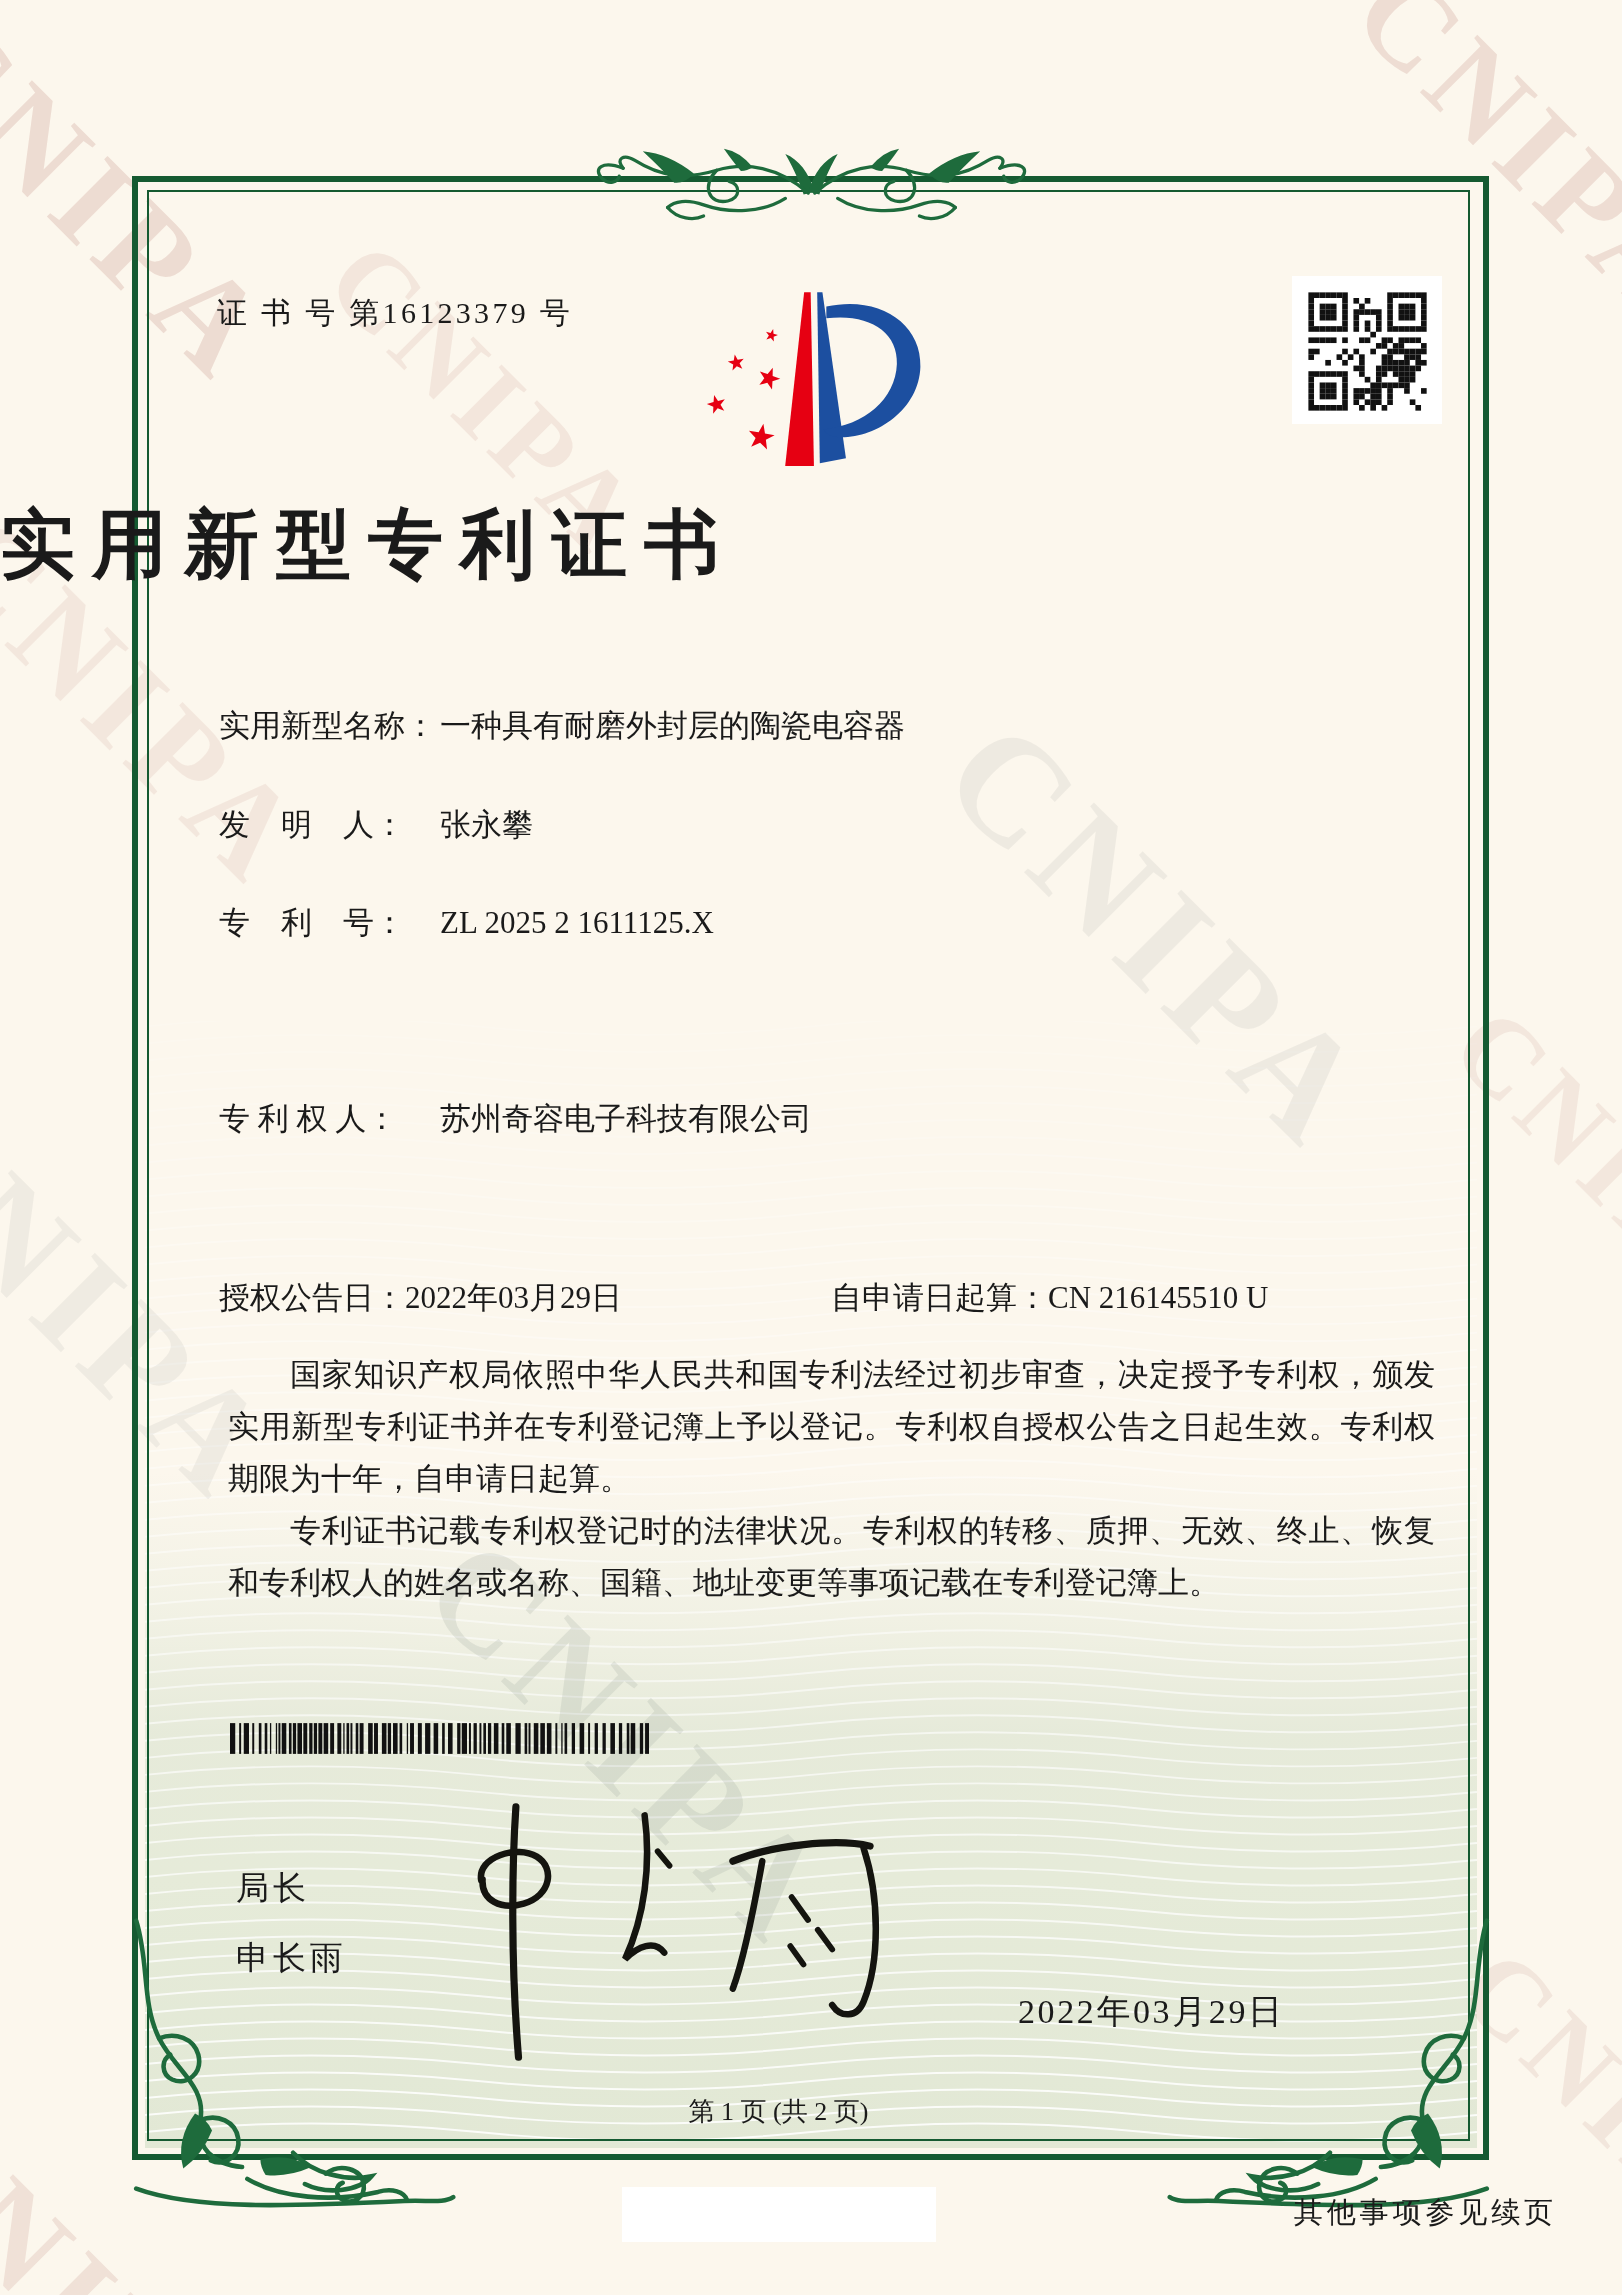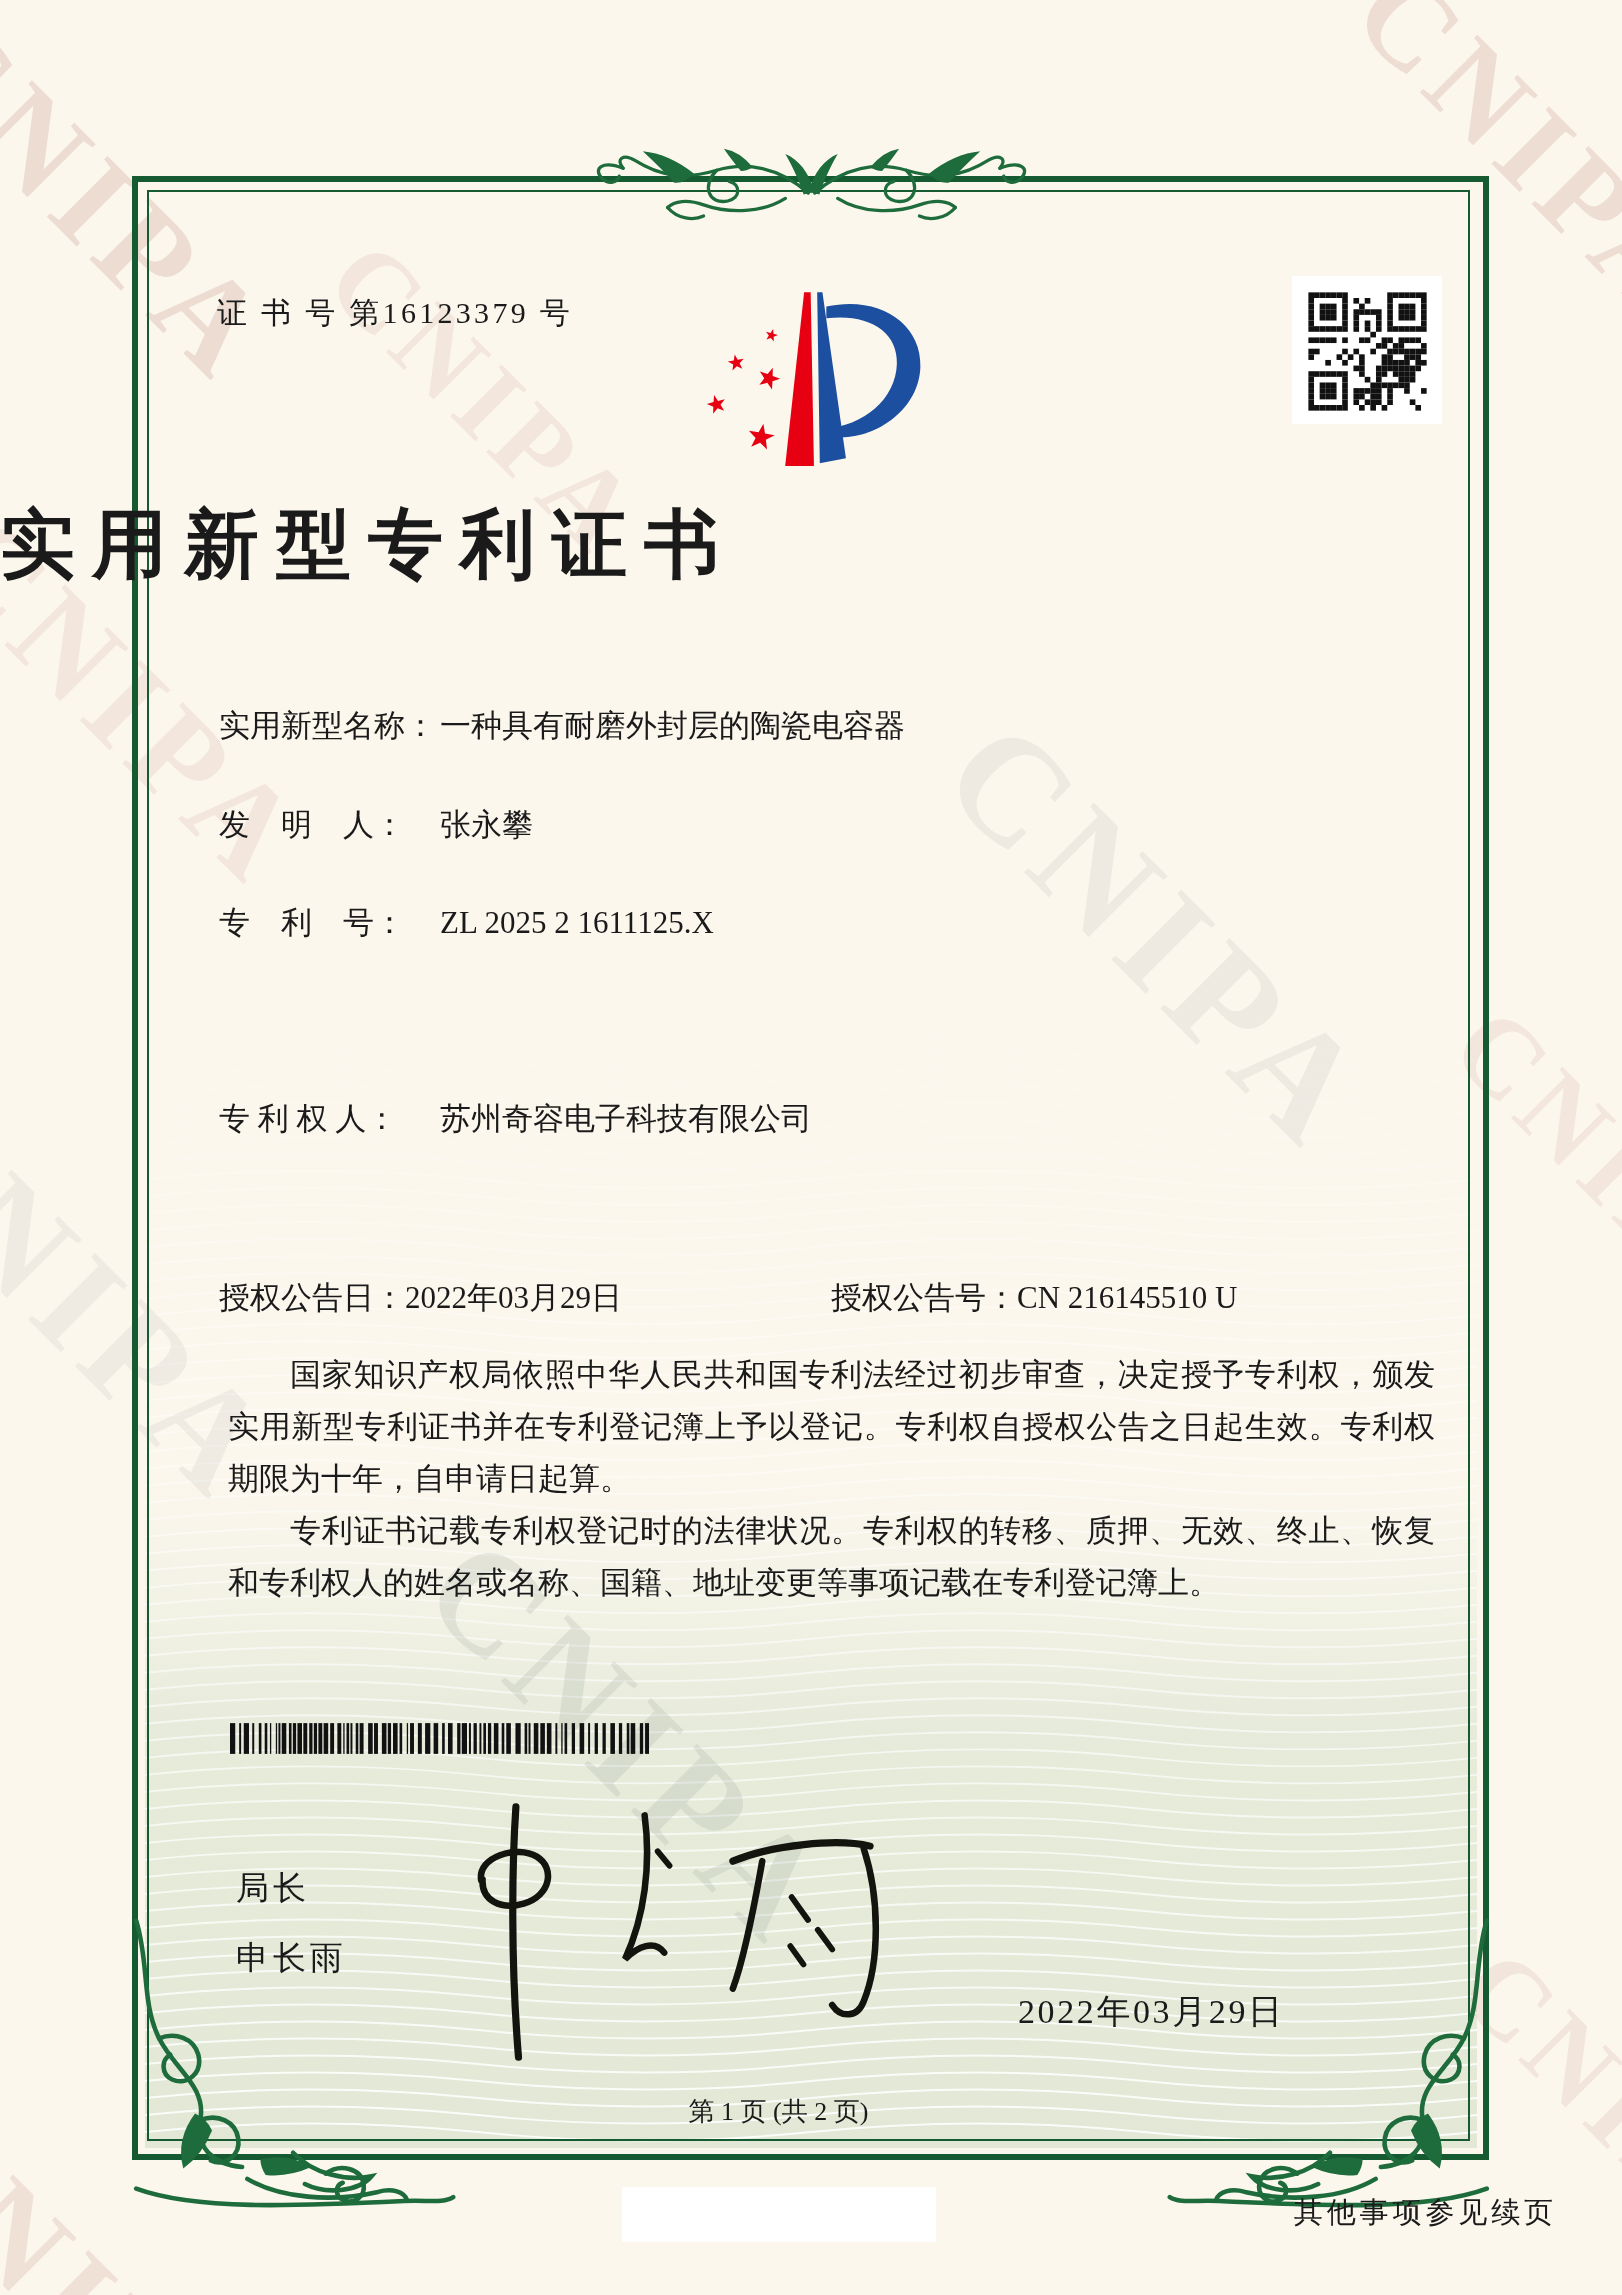--- a/index.html
+++ b/index.html
@@ -438,21 +438,21 @@
   </div>
   <div class="content abs field" style="top:902px">
     <span class="flabel">专　利　号：</span><span class="fvalue">ZL 2025 2 1611125.X</span>
   </div>
   <div class="content abs field" style="top:1098px">
     <span class="flabel">专 利 权 人：</span><span class="fvalue">苏州奇容电子科技有限公司</span>
   </div>
 
   <div class="content abs" id="grant-line">
     <span>授权公告日：</span><span>2022年03月29日</span>
-    <span id="grant-no-pair"><span>授权公告号：</span><span>CN 216145510 U</span></span>
+    <span id="grant-no-pair"><span>自申请日起算：</span><span>CN 216145510 U</span></span>
   </div>
 
   <div class="content abs" id="paras">
     <p>国家知识产权局依照中华人民共和国专利法经过初步审查，决定授予专利权，颁发实用新型专利证书并在专利登记簿上予以登记。专利权自授权公告之日起生效。专利权期限为十年，自申请日起算。</p>
     <p>专利证书记载专利权登记时的法律状况。专利权的转移、质押、无效、终止、恢复和专利权人的姓名或名称、国籍、地址变更等事项记载在专利登记簿上。</p>
   </div>
 
   <div class="content abs" id="barcode-box">
     <svg id="barcode" width="419" height="31" viewBox="0 0 640 47" xmlns="http://www.w3.org/2000/svg">
         <rect x="0" y="0" width="8" height="47" fill="#111111"></rect>

